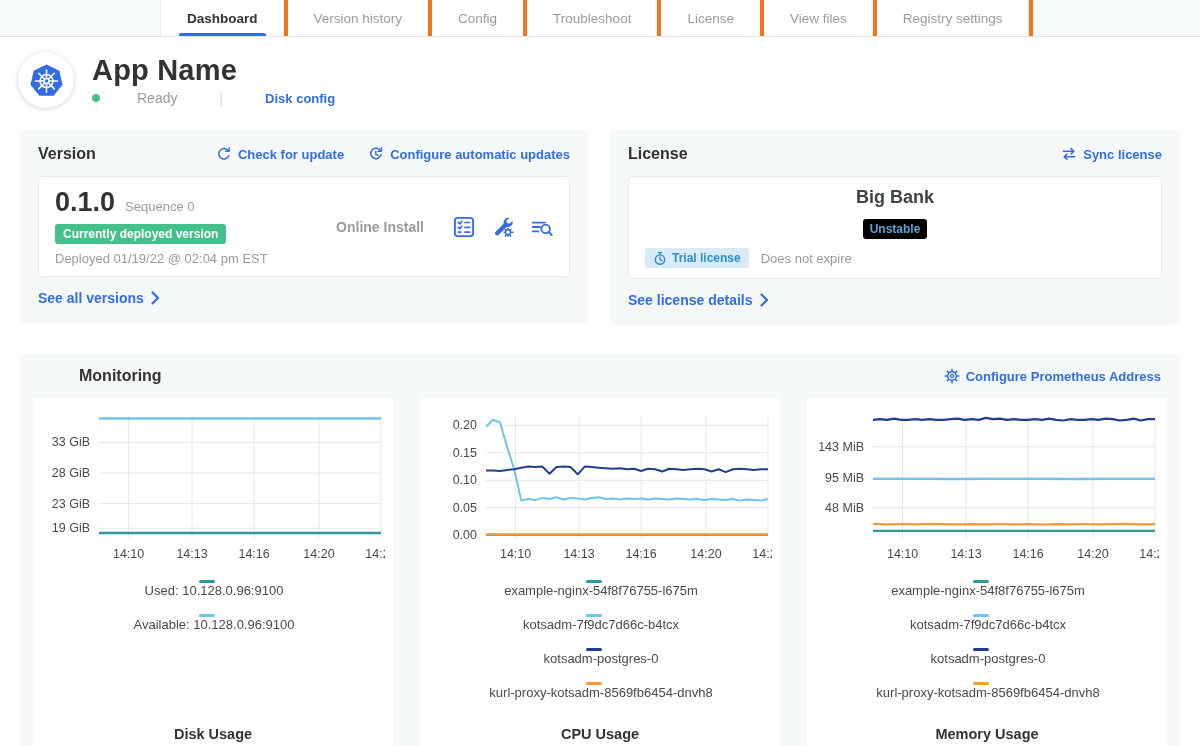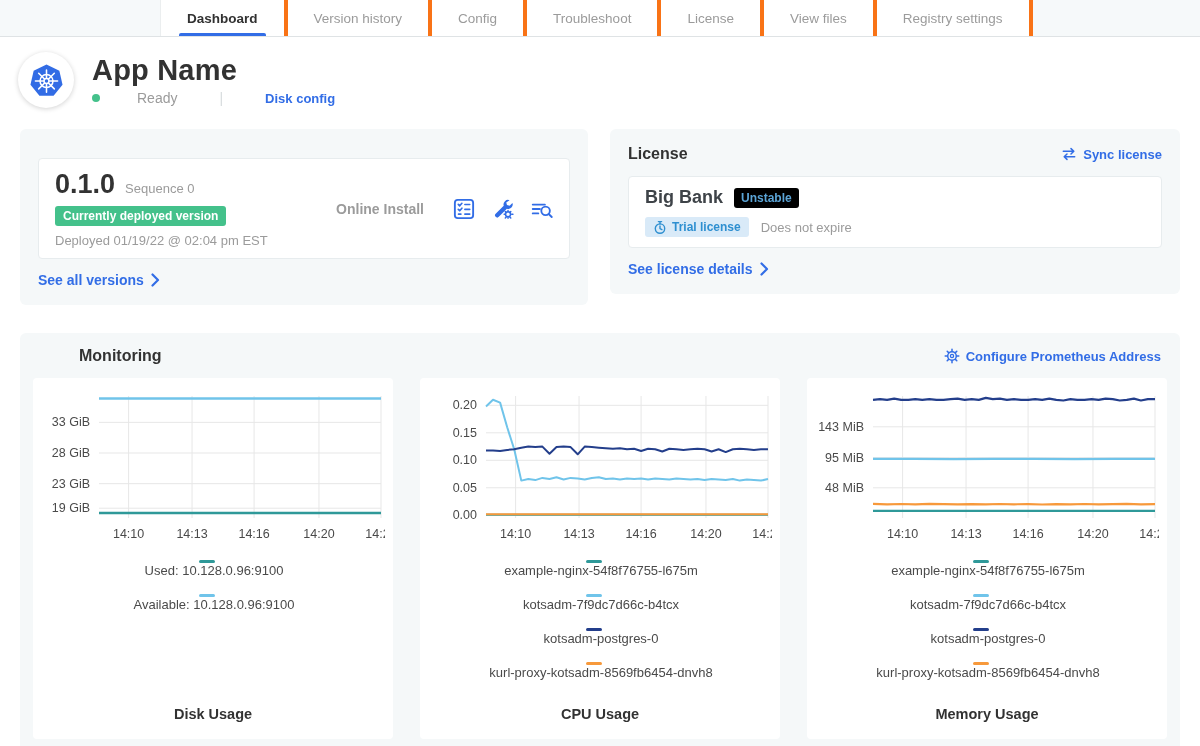--- a/index.html
+++ b/index.html
@@ -51,21 +51,21 @@
   .ver-seq { font-size:13px; color:#9b9b9b; }
   .badge-green { display:inline-block; margin-top:6px; background:#44c18b; color:#fff;
     font-size:12px; font-weight:bold; padding:3px 8px; border-radius:3px; }
   .ver-deployed { margin-top:7px; font-size:13px; color:#9b9b9b; }
   .ver-mid { flex:1; text-align:center; font-size:14px; font-weight:bold; color:#9b9b9b; }
   .ver-icons { display:flex; gap:17px; color:#326de6; align-items:center; }
   .icon-btn { cursor:pointer; display:flex; }
   .see-link { margin-top:13px; font-size:14px; display:inline-flex; align-items:center;
     gap:7px; }
 
-  .lic-row1 { display:flex; align-items:center; gap:11px; }
+  .lic-row1 { display:flex; align-items:center; gap:11px;flex-direction:column; }
   .lic-name { font-size:18px; font-weight:bold; color:#3e4348; }
   .badge-channel { background:#000000; color:#5ba4d6; font-size:12px; font-weight:bold;
     padding:3px 7px; border-radius:3px; }
   .lic-row2 { display:flex; align-items:center; gap:12px; margin-top:9px; }
   .badge-trial { background:#d9eaf8; color:#2e8fd0; font-size:12px; font-weight:bold;
     padding:3px 8px; border-radius:3px; display:inline-flex; align-items:center; gap:5px; }
   .lic-expiry { font-size:13px; color:#9b9b9b; }
 
   
   .monitoring { margin:28px 20px 0 20px; background:#f5f8f9; border-radius:6px;
@@ -168,20 +168,37 @@
       <span class="status-dot"></span>
       <span class="status-text">Ready</span>
       <span class="status-sep">|</span>
       <a class="link link-sm">Disk config</a>
     </div>
   </div>
 </header>
 
 <div class="cards-row">
   <section class="panel panel-version">
+    <div class="panel-head">
+      <div class="panel-title">Version</div>
+      <div class="panel-links">
+        <a class="link link-sm">
+          <svg width="16" height="16" viewBox="0 0 16 16">
+              <use href="#ic-refresh"></use>
+            </svg>
+          <span>Check for update</span>
+        </a>
+        <a class="link link-sm">
+          <svg width="16" height="16" viewBox="0 0 16 16">
+              <use href="#ic-schedule"></use>
+            </svg>
+          <span>Configure automatic updates</span>
+        </a>
+      </div>
+    </div>
     <div class="inner-card version-inner">
       <div class="ver-left">
         <div class="ver-row1">
           <span class="ver-number">0.1.0</span>
           <span class="ver-seq">Sequence 0</span>
         </div>
         <span class="badge-green">Currently deployed version</span>
         <div class="ver-deployed">Deployed 01/19/22 @ 02:04 pm EST</div>
       </div>
       <div class="ver-mid">Online Install</div>

